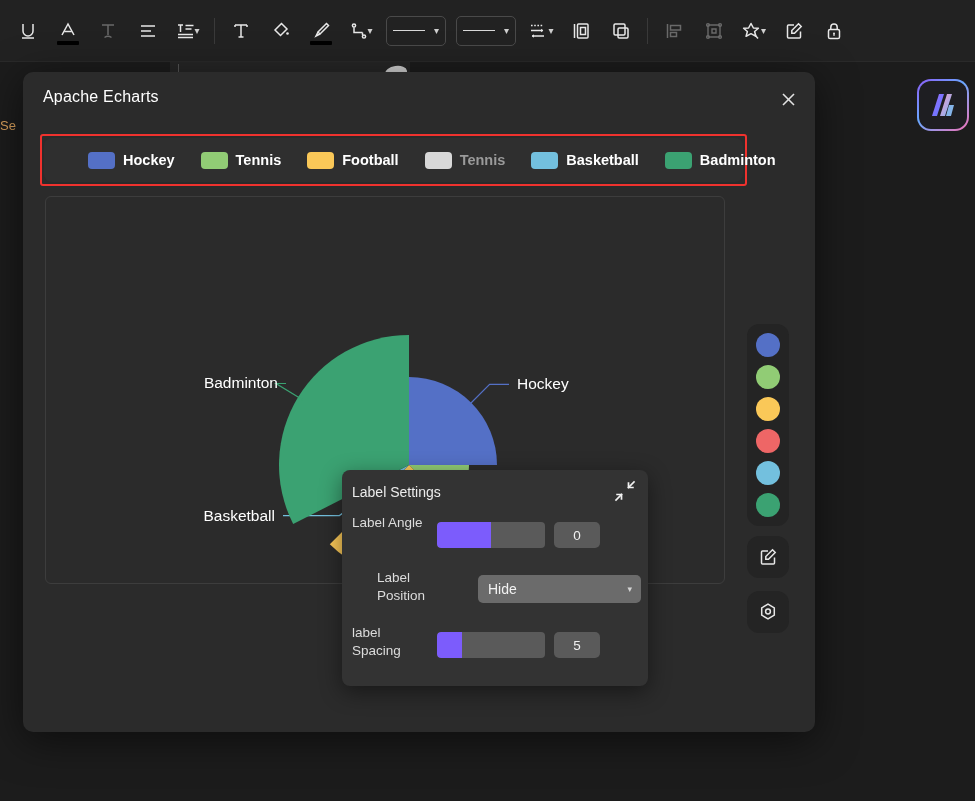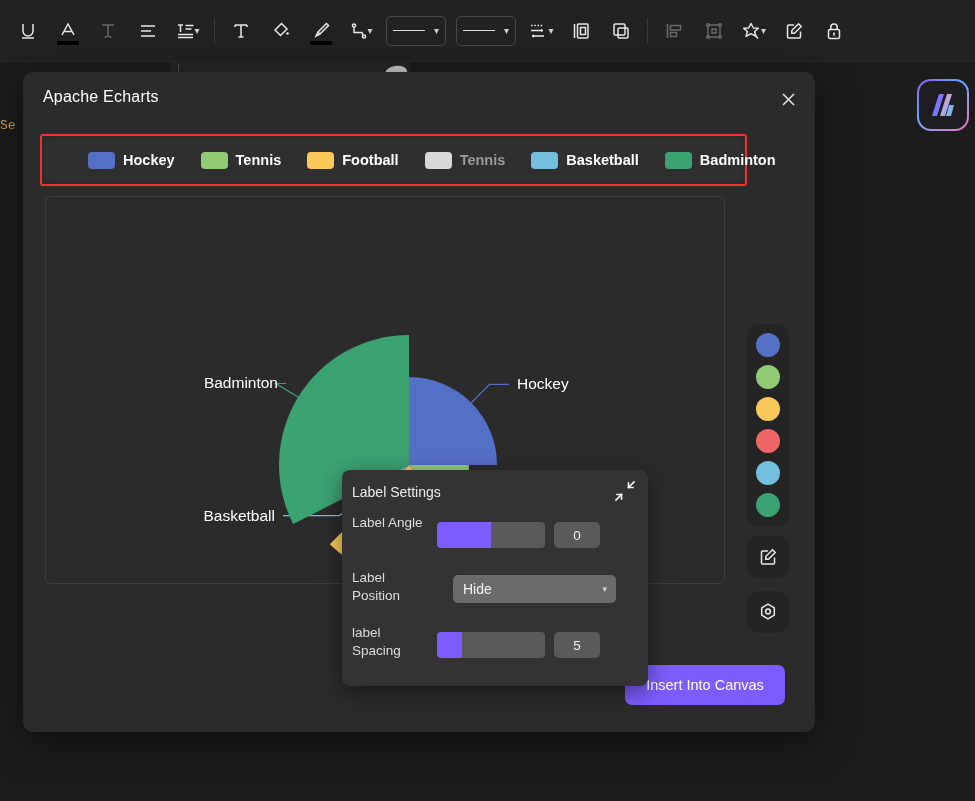--- a/index.html
+++ b/index.html
@@ -33,21 +33,21 @@
     width: 60px; height: 30px; border: 1px solid #4a4a4a; border-radius: 5px;
     display: flex; align-items: center; justify-content: space-between;
     padding: 0 6px; margin: 0 5px; flex: none; background: transparent;
   }
   .tb-select .ln { width: 32px; height: 1.5px; background: #d8d8d8; }
   .tb-select .cv { color: #cfcfcf; font-size: 10px; }
 
   
   .bg-left-text {
     position: absolute; left: 0px; top: 118px;
-    color: #d9a05b; font-size: 13px; font-family: Liberation Mono, monospace;
+    color: #d9a05b; font-size: 13px; font-family: Liberation Sans, sans-serif;
   }
   .bg-strip {
     position: absolute; left: 170px; top: 62px; width: 240px; height: 22px;
     background: #262626; border-radius: 0 0 10px 0;
   }
   .bg-blob {
     position: absolute; left: 385px; top: 66px; width: 22px; height: 12px;
     background: #cfcfcf; border-radius: 50% 50% 40% 40%;
     transform: rotate(-8deg);
   }
@@ -119,21 +119,21 @@
   
   .ls-panel {
     position: absolute; left: 342px; top: 470px; width: 306px; height: 216px;
     background: #333333; border-radius: 8px;
     box-shadow: 0 6px 22px rgba(0,0,0,.45);
   }
   .ls-head { position: absolute; left: 10px; top: 14px; color: #ececec; font-size: 14px; }
   .ls-collapse { position: absolute; right: 12px; top: 10px; width: 22px; height: 22px; color: #f2f2f2; }
   .ls-row { position: absolute; left: 10px; width: 242px; height: 46px; }
   .ls-row.r1 { top: 44px; }
-  .ls-row.r2 { top: 99px; }
+  .ls-row.r2 { top: 99px; margin-left: 25px; }
   .ls-row.r3 { top: 154px; }
   .ls-lbl {
     position: absolute; left: 0; top: 0; width: 74px;
     color: #dcdcdc; font-size: 13.5px; line-height: 18px;
   }
   .slider {
     position: absolute; left: 85px; top: 8px; width: 108px; height: 26px;
     background: #5a5a5a; border-radius: 4px; overflow: hidden;
   }
   .slider .fill { height: 100%; background: #7c5cfc; border-radius: 4px 0 0 4px; }
@@ -429,23 +429,20 @@
       </svg>
     </div>
 
     <div class="rail-btn settings">
       <svg width="22" height="22" viewBox="0 0 22 22" fill="none" stroke="currentColor" stroke-width="1.5">
         <path d="M11 3.2 17.3 6.9v7.2L11 17.8 4.7 14.1V6.9z"></path>
         <circle cx="11" cy="10.5" r="2.4"></circle>
       </svg>
     </div>
 
-    <div class="insert-btn">
-      <span>Insert Into Canvas</span>
-    </div>
   </div>
 
   <div class="ls-panel">
     <div class="ls-head">Label Settings</div>
     <div class="ls-collapse">
       <svg width="22" height="22" viewBox="0 0 22 22" fill="none" stroke="currentColor" stroke-width="1.7" stroke-linecap="square">
         <path d="M20 2 14.5 7.5"></path>
           <path d="M14.5 3.1v4.4h4.4"></path>
         <path d="M2 20 7.5 14.5"></path>
           <path d="M7.5 18.9v-4.4H3.1"></path>

